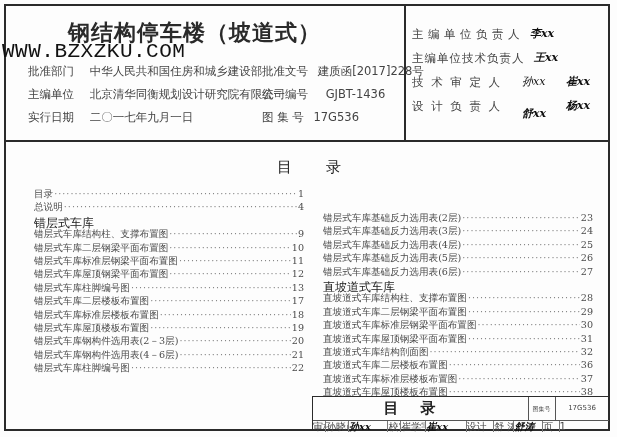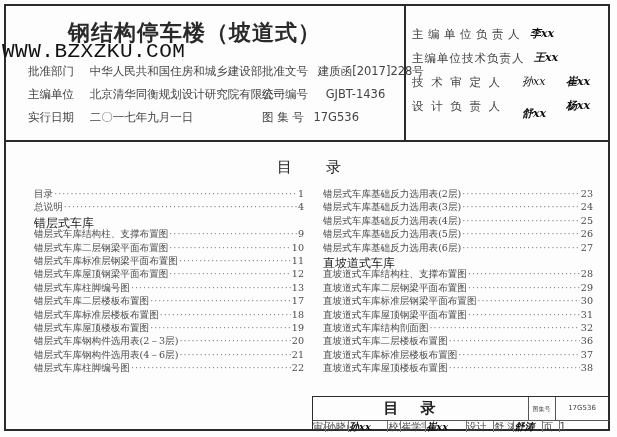--- a/index.html
+++ b/index.html
@@ -172,21 +172,21 @@
       <span class="dots"></span>
       <span class="p">21</span>
     </div>
   <div class="toc-item">
       <span class="t">错层式车库柱脚编号图</span>
       <span class="dots"></span>
       <span class="p">22</span>
     </div>
 </div>
 
-<div class="toc-col" style="left:323px;">
+<div class="toc-col" style="left:323px;margin-top:24px;">
   <div class="toc-item">
       <span class="t">错层式车库基础反力选用表(2层)</span>
       <span class="dots"></span>
       <span class="p">23</span>
     </div>
   <div class="toc-item">
       <span class="t">错层式车库基础反力选用表(3层)</span>
       <span class="dots"></span>
       <span class="p">24</span>
     </div>

